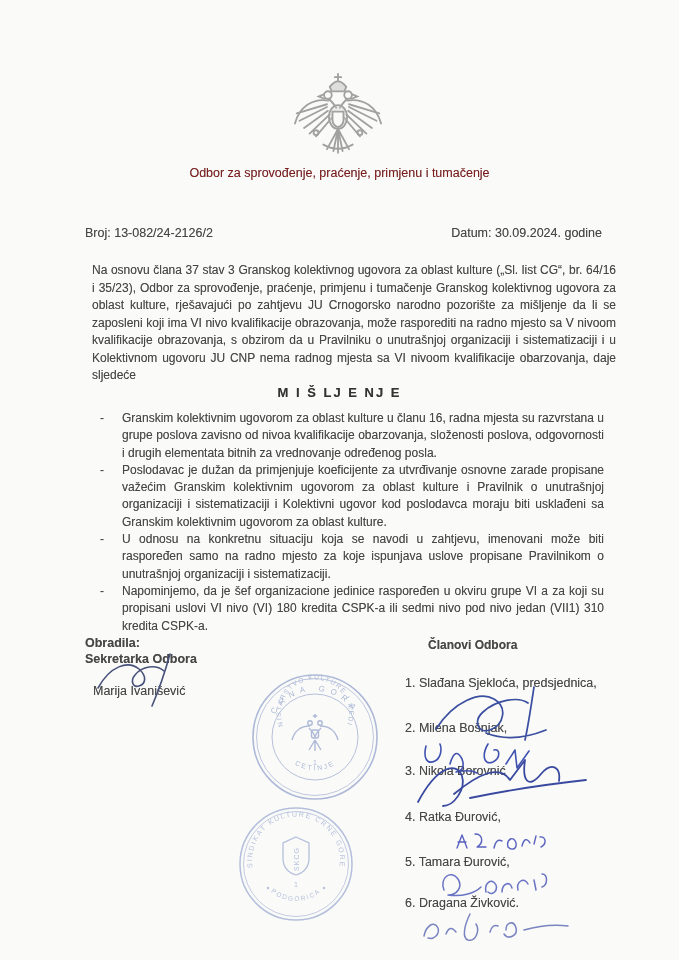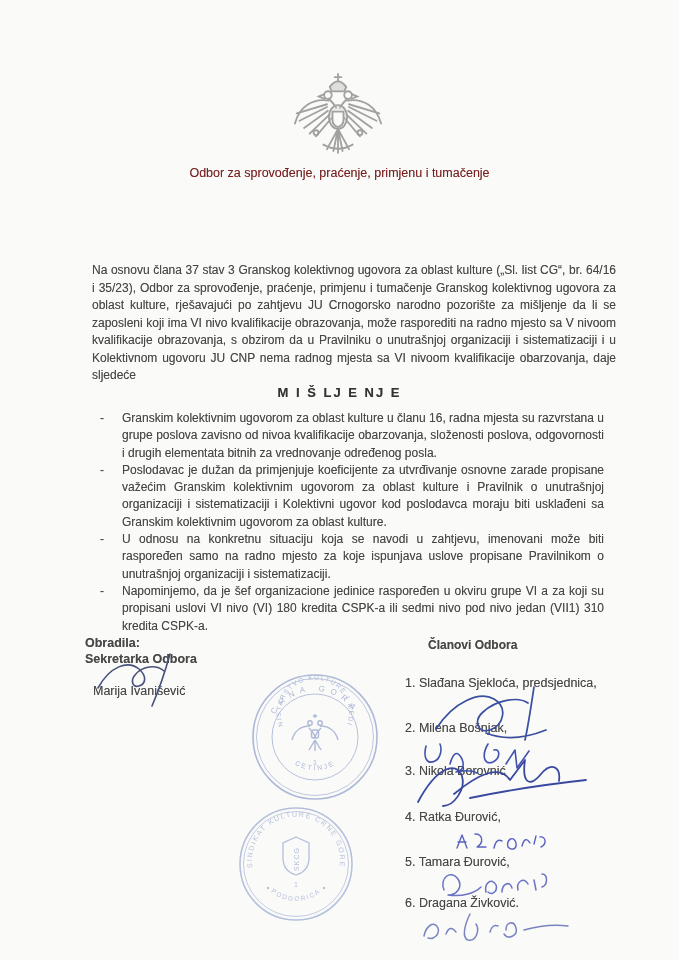--- a/index.html
+++ b/index.html
@@ -61,20 +61,24 @@
 
       <path d="M60,62 L48,84 M60,62 L55,86 M60,62 L60,88 M60,62 L65,86 M60,62 L72,84"></path>
       <path d="M44,79 q16,9 32,0"></path>
     </g>
   </svg>
 
   <div class="abs org-header center scan-text">
     <div>Odbor za sprovođenje, praćenje, primjenu i tumačenje</div>
   </div>
 
+  <div class="abs meta-row scan-text">
+    <span>Broj: 13-082/24-2126/2</span>
+    <span>Datum: 30.09.2024. godine</span>
+  </div>
 
   <div class="abs intro scan-text">Na osnovu člana 37 stav 3 Granskog kolektivnog ugovora za oblast kulture („Sl. list CG“, br. 64/16 i 35/23), Odbor za sprovođenje, praćenje, primjenu i tumačenje Granskog kolektivnog ugovora za oblast kulture, rješavajući po zahtjevu JU Crnogorsko narodno pozorište za mišljenje da li se zaposleni koji ima VI nivo kvalifikacije obrazovanja, može rasporediti na radno mjesto sa V nivoom kvalifikacije obrazovanja, s obzirom da u Pravilniku o unutrašnjoj organizaciji i sistematizaciji i u Kolektivnom ugovoru JU CNP nema radnog mjesta sa VI nivoom kvalifikacije obarzovanja, daje sljedeće</div>
 
   <div class="abs opinion-title center scan-text">M I Š LJ E NJ E</div>
 
   <div class="abs points scan-text">
     <div class="point">
       <span class="marker">-</span>
       <span class="ptext">Granskim kolektivnim ugovorom za oblast kulture u članu 16, radna mjesta su razvrstana u grupe poslova zavisno od nivoa kvalifikacije obarzovanja, složenosti poslova, odgovornosti i drugih elementata bitnih za vrednovanje određenog posla.</span>
     </div>

